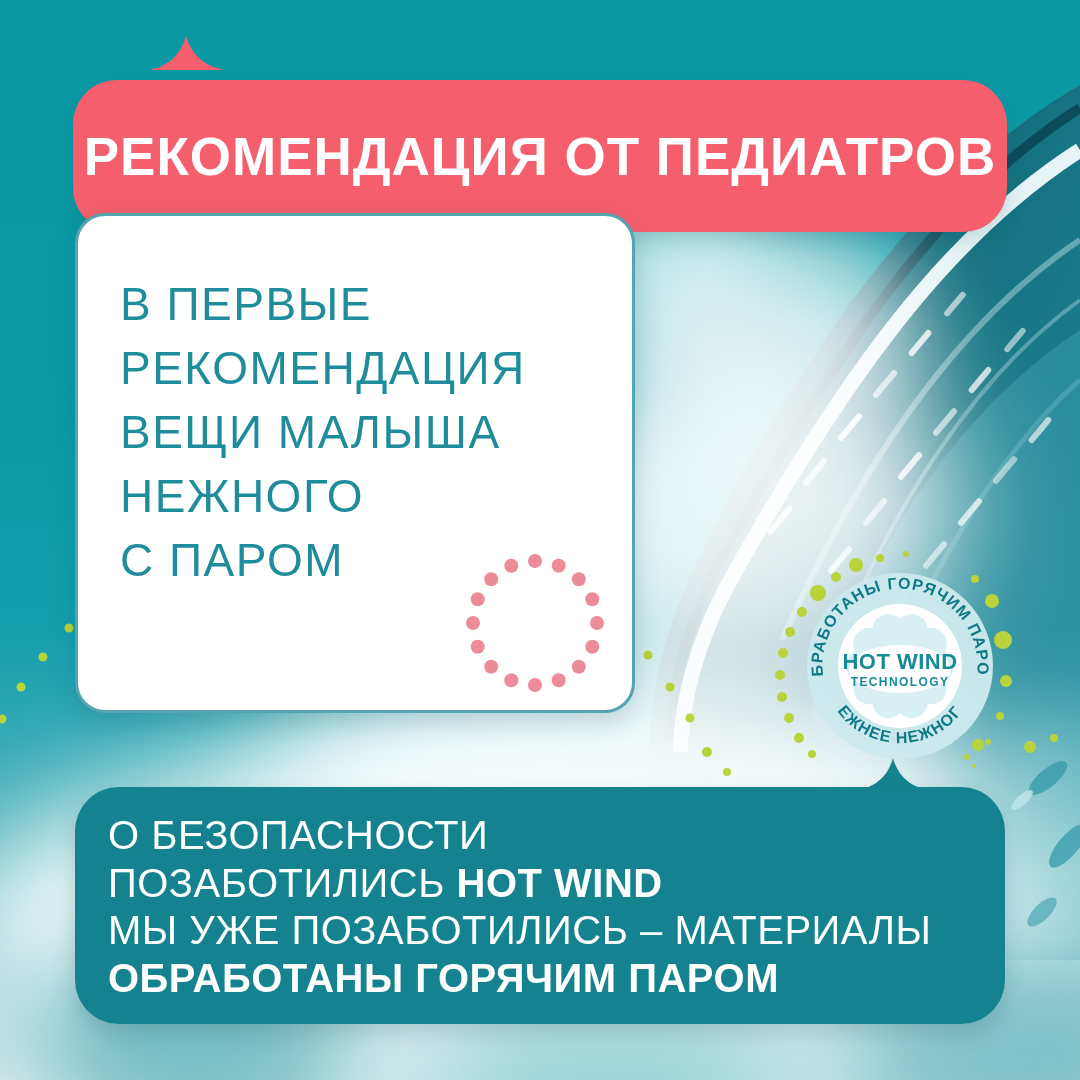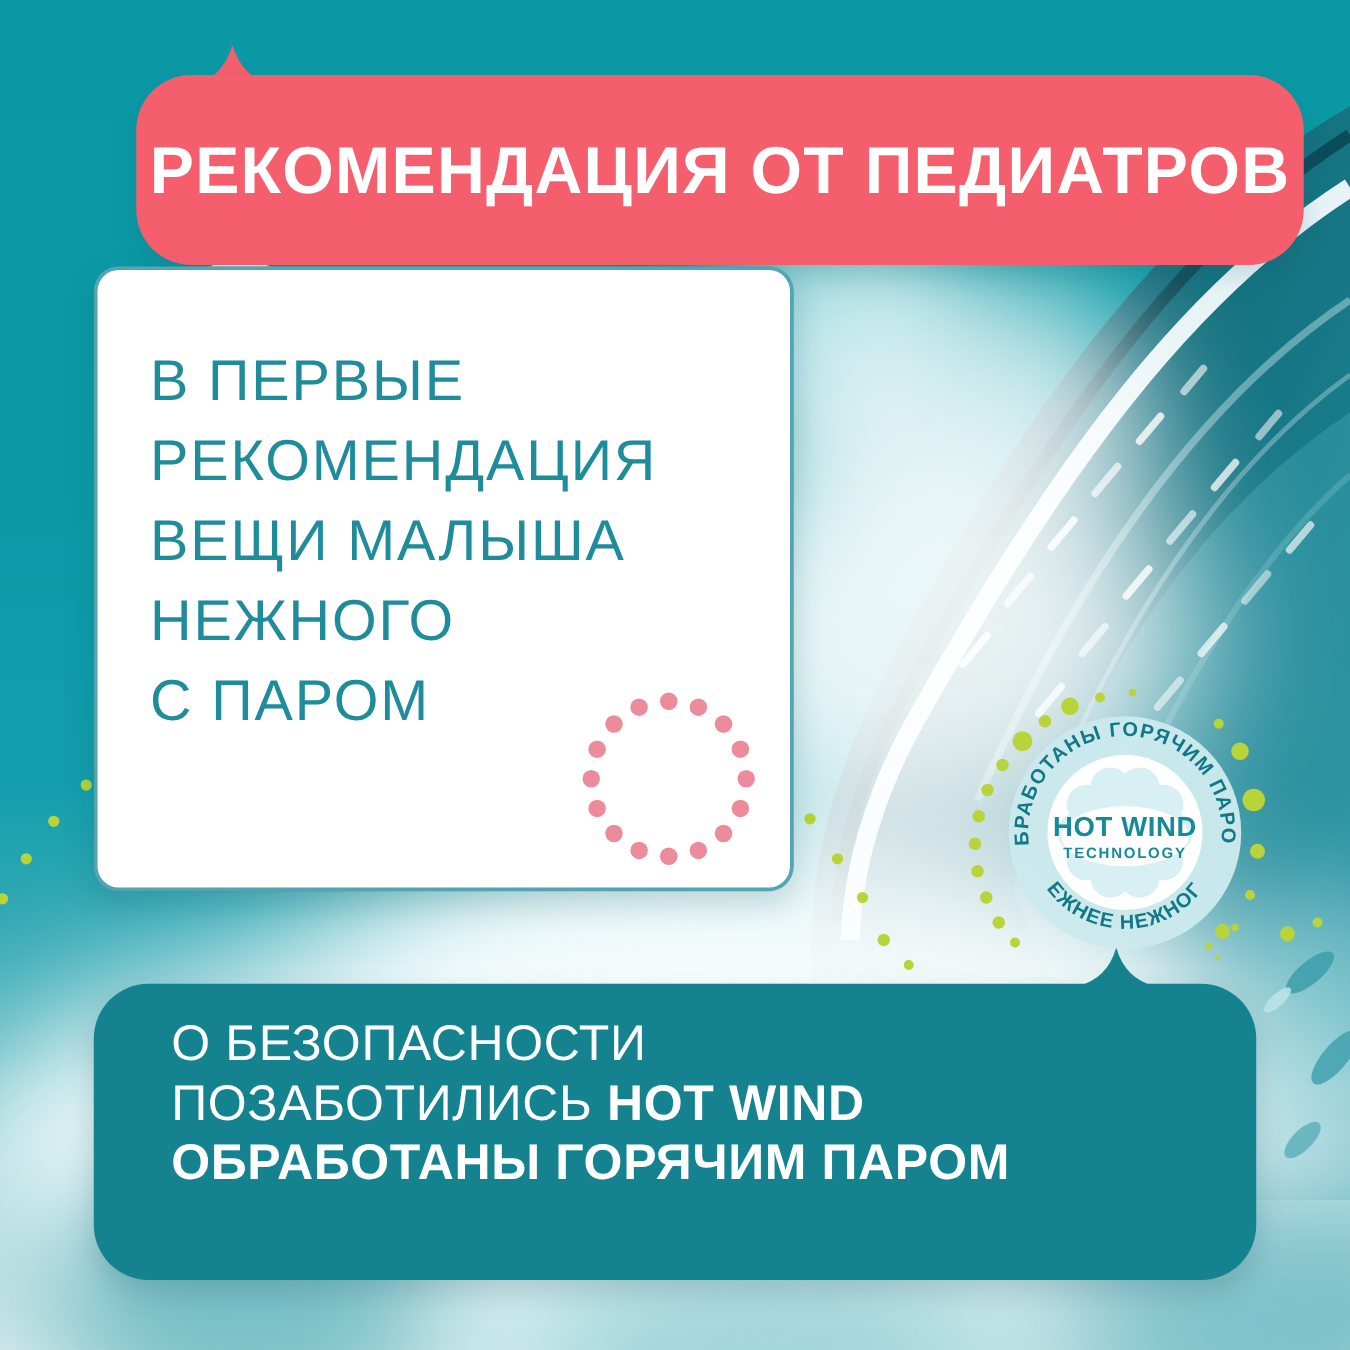--- a/index.html
+++ b/index.html
@@ -16,44 +16,43 @@
   .c3{left:260px;top:620px;width:720px;height:380px;background:rgba(255,255,255,.88);filter:blur(65px);}
   .c4{left:-40px;top:730px;width:1180px;height:380px;background:rgba(250,254,255,.92);filter:blur(55px);}
   .c5{left:40px;top:930px;width:320px;height:220px;background:rgba(84,173,183,.75);filter:blur(48px);}
   .c6{left:400px;top:990px;width:420px;height:180px;background:rgba(120,195,203,.7);filter:blur(55px);}
   .c7{left:840px;top:940px;width:340px;height:240px;background:rgba(94,178,188,.72);filter:blur(50px);}
   .c8{left:980px;top:700px;width:170px;height:240px;background:rgba(150,210,216,.6);filter:blur(40px);}
   .c9{left:560px;top:170px;width:200px;height:160px;background:rgba(235,250,252,.6);filter:blur(35px);}
 
   
   .banner{
-    left:73px;top:60px;width:934px;height:152px;border-radius:44px;
+    left:73px;top:80px;width:934px;height:152px;border-radius:44px;
     background:#f55f6d;display:flex;align-items:center;justify-content:center;
     box-shadow:0 8px 20px rgba(30,90,100,.18);
-    margin-left:36px;
   }
   .banner-title{
     color:#ffffff;font-size:53px;font-weight:bold;letter-spacing:1px;white-space:nowrap;
   }
 
   
   .card{
-    left:75px;top:213px;width:560px;height:500px;border-radius:20px;
+    left:75px;top:213px;width:560px;height:500px;border-radius:30px;
     background:#ffffff;border:3px solid rgba(24,135,151,.75);box-sizing:border-box;
     box-shadow:0 10px 24px rgba(10,80,90,.18);
   }
   .card-text{position:absolute;left:42px;top:56px;}
   .card-line{
     color:#1e8c9b;font-size:46px;line-height:64px;letter-spacing:1.5px;white-space:nowrap;
   }
 
   
   .footer-card{
     left:75px;top:787px;width:930px;height:237px;border-radius:44px;
-    background:#15838f;box-sizing:border-box;padding:25px 40px 0 62px;
+    background:#15838f;box-sizing:border-box;padding:25px 40px 0 33px;
     box-shadow:0 10px 22px rgba(10,70,80,.2);
   }
   .footer-line{
     color:#ffffff;font-size:40px;line-height:47.5px;letter-spacing:.5px;white-space:nowrap;font-weight:normal;
   }
   .bold{font-weight:bold;}
 
   svg{display:block;}
   .decor-layer{left:0;top:0;pointer-events:none;}
   .badge-svg{left:790px;top:556px;}
@@ -222,16 +221,17 @@
     <ellipse cx="0" cy="3" rx="51" ry="24" fill="#ffffff"></ellipse>
     <text class="badge-arc"><textPath href="#arcTop" startOffset="50%" text-anchor="middle">ОБРАБОТАНЫ ГОРЯЧИМ ПАРОМ</textPath></text>
     <text class="badge-arc"><textPath href="#arcBottom" startOffset="50%" text-anchor="middle">НЕЖНЕЕ НЕЖНОГО</textPath></text>
     <text class="badge-title1" x="0" y="3" text-anchor="middle">HOT WIND</text>
     <text class="badge-title2" x="0" y="20" text-anchor="middle">TECHNOLOGY</text>
   </svg>
 
   <div class="abs footer-card">
     <div class="footer-line">О БЕЗОПАСНОСТИ</div>
     <div class="footer-line"><span>ПОЗАБОТИЛИСЬ </span><span class="bold">HOT WIND</span></div>
+    <div class="footer-line">МЫ УЖЕ ПОЗАБОТИЛИСЬ – МАТЕРИАЛЫ</div>
     <div class="footer-line bold">ОБРАБОТАНЫ ГОРЯЧИМ ПАРОМ</div>
   </div>
 
 </div>
 
 </body></html>

